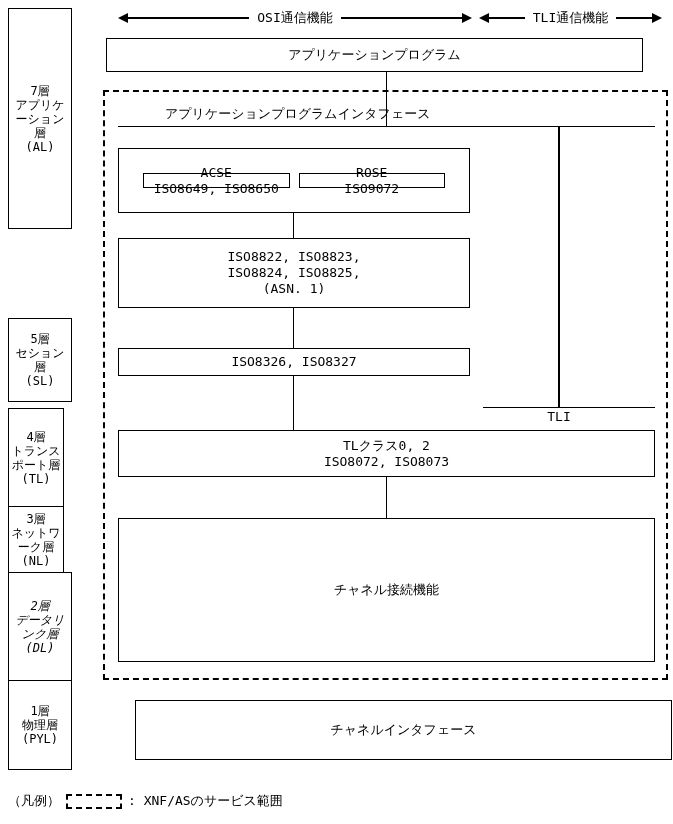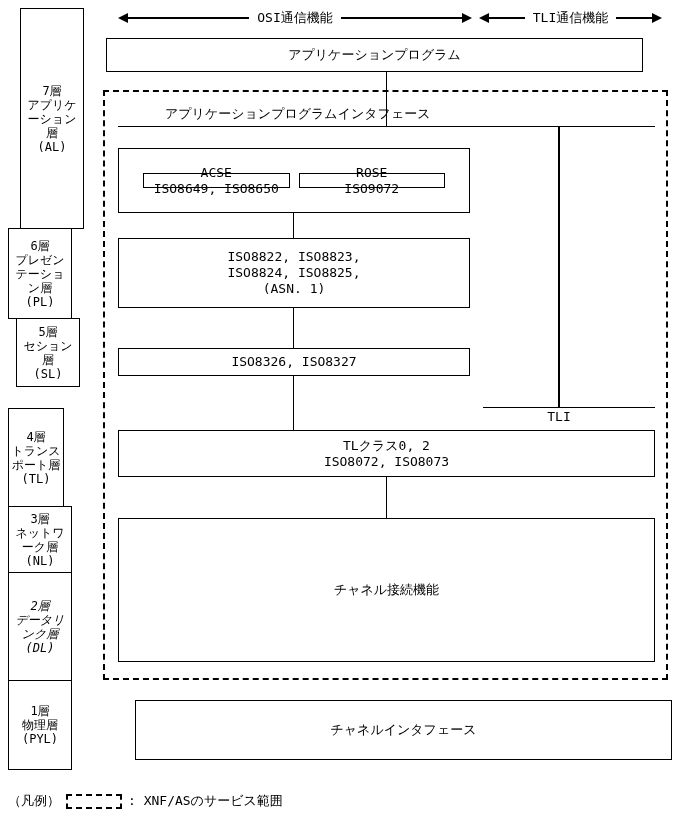--- a/index.html
+++ b/index.html
@@ -41,39 +41,34 @@
     position:absolute; display:flex; align-items:center; gap:6px;
     font-size:13px;
   }
   .legend-sample { width:56px; height:15px; border:2px dashed #000; }
 </style>
 </head>
 <body>
 
 <div class="canvas">
 
-  <div class="box layer" style="left:8px; top:8px;   width:64px; height:221px;margin-left:12px;">7層
+  <div class="box layer" style="left:8px; top:8px;   width:64px; height:221px;">7層
 アプリケ
 ーション
 層
 (AL)</div>
-  <div class="box layer" style="left:8px; top:228px; width:64px; height:91px;">6層
-プレゼン
-テーショ
-ン層
-(PL)</div>
-  <div class="box layer" style="left:8px; top:318px; width:64px; height:69px;margin-left:8px;">5層
+  <div class="box layer" style="left:8px; top:318px; width:64px; height:84px;">5層
 セション
 層
 (SL)</div>
   <div class="box layer" style="left:8px; top:408px; width:56px; height:99px;text-align:center;">4層
 トランス
 ポート層
 (TL)</div>
-  <div class="box layer" style="left:8px; top:506px; width:64px; height:67px;">3層
+  <div class="box layer" style="left:8px; top:506px; width:56px; height:67px;">3層
 ネットワ
 ーク層
 (NL)</div>
   <div class="box layer" style="left:8px; top:572px; width:64px; height:109px;font-style:italic;">2層
 データリ
 ンク層
 (DL)</div>
   <div class="box layer" style="left:8px; top:680px; width:64px; height:90px;">1層
 物理層
 (PYL)</div>

